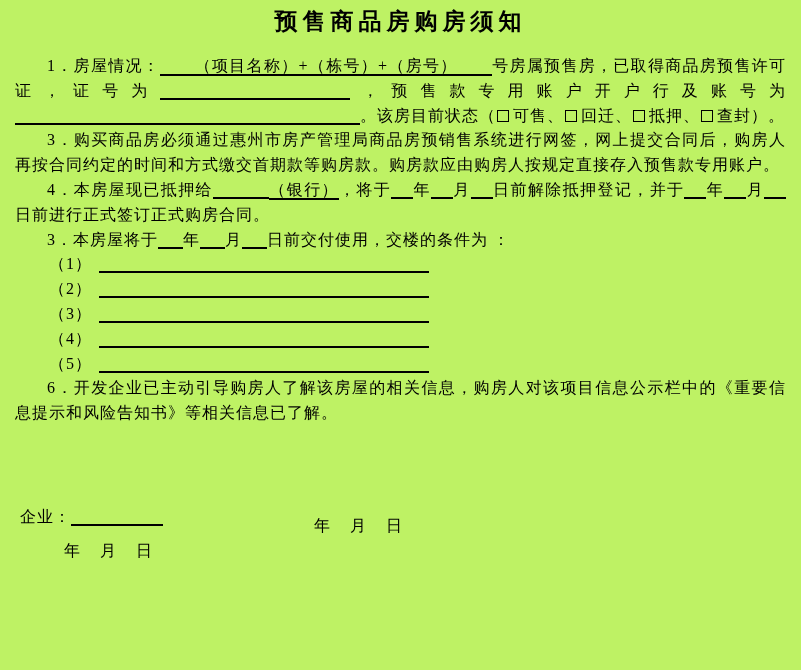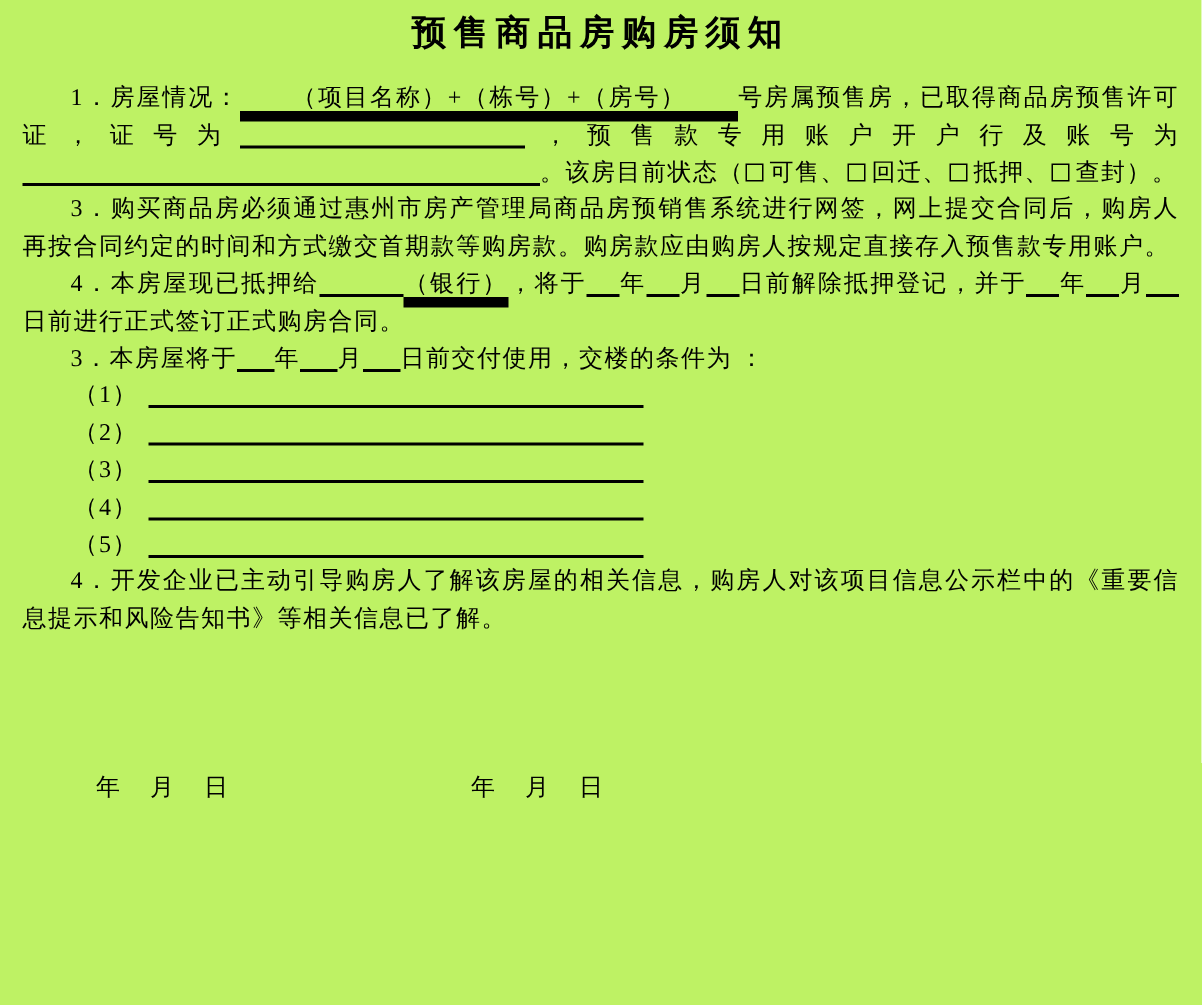--- a/index.html
+++ b/index.html
@@ -24,21 +24,21 @@
     padding: 0 15px;
     font-size: 16px;
     line-height: 24.8px;
     text-align: justify;
     letter-spacing: 1px;
   }
   .para { margin: 0; text-indent: 32px; }
   .para.list-item { text-indent: 34px; text-align: left; }
   .text-run { white-space: pre-wrap; }
   .underlined {
-    border-bottom: 7px solid #000000;
+    border-bottom: 2px solid #000000;
     white-space: pre-wrap;
   }
   .blank {
     display: inline-block;
     height: 14px;
     border-bottom: 2px solid #000000;
     vertical-align: -4px;
   }
   .list-item .blank { margin-left: 7px; }
   .checkbox {
@@ -74,25 +74,28 @@
   <div class="doc-body">
       <p class="para"><span class="text-run">1．房屋情况：</span><span class="underlined">　　（项目名称）+（栋号）+（房号）　　</span><span class="text-run">号房属预售房，已取得商品房预售许可证，证号为</span><span class="blank" style="width: 190px;"></span><span class="text-run">，预售款专用账户开户行及账号为</span><span class="blank" style="width: 345px;"></span><span class="text-run">。该房目前状态（</span><span class="checkbox"></span><span class="text-run">可售、</span><span class="checkbox"></span><span class="text-run">回迁、</span><span class="checkbox"></span><span class="text-run">抵押、</span><span class="checkbox"></span><span class="text-run">查封）。</span></p>
       <p class="para"><span class="text-run">3．购买商品房必须通过惠州市房产管理局商品房预销售系统进行网签，网上提交合同后，购房人再按合同约定的时间和方式缴交首期款等购房款。购房款应由购房人按规定直接存入预售款专用账户。</span></p>
       <p class="para"><span class="text-run">4．本房屋现已抵押给</span><span class="blank" style="width: 56px;"></span><span class="underlined">（银行）</span><span class="text-run">，将于</span><span class="blank" style="width: 22px;"></span><span class="text-run">年</span><span class="blank" style="width: 22px;"></span><span class="text-run">月</span><span class="blank" style="width: 22px;"></span><span class="text-run">日前解除抵押登记，并于</span><span class="blank" style="width: 22px;"></span><span class="text-run">年</span><span class="blank" style="width: 22px;"></span><span class="text-run">月</span><span class="blank" style="width: 22px;"></span><span class="text-run">日前进行正式签订正式购房合同。</span></p>
       <p class="para"><span class="text-run">3．本房屋将于</span><span class="blank" style="width: 25px;"></span><span class="text-run">年</span><span class="blank" style="width: 25px;"></span><span class="text-run">月</span><span class="blank" style="width: 25px;"></span><span class="text-run">日前交付使用，交楼的条件为 ：</span></p>
       <p class="para list-item"><span class="text-run">（1）</span><span class="blank" style="width: 330px;"></span></p>
       <p class="para list-item"><span class="text-run">（2）</span><span class="blank" style="width: 330px;"></span></p>
       <p class="para list-item"><span class="text-run">（3）</span><span class="blank" style="width: 330px;"></span></p>
       <p class="para list-item"><span class="text-run">（4）</span><span class="blank" style="width: 330px;"></span></p>
       <p class="para list-item"><span class="text-run">（5）</span><span class="blank" style="width: 330px;"></span></p>
-      <p class="para"><span class="text-run">4．开发企业已主动引导购房人了解该房屋的相关信息，购房人对该项目信息公示栏中的《重要信息提示和风险告知书》等相关信息已了解。</span></p>
+      <p class="para"><span class="text-run">6．开发企业已主动引导购房人了解该房屋的相关信息，购房人对该项目信息公示栏中的《重要信息提示和风险告知书》等相关信息已了解。</span></p>
     </div>
 
   <div class="footer">
     <div class="sign-col company">
+      <div class="sign-line">
+        <span>企业：</span><span class="blank sign-blank"></span>
+      </div>
       <div class="date-line">年　月　日</div>
     </div>
     <div class="sign-col buyer">
       <div class="date-line">年　月　日</div>
     </div>
   </div>
 
 </div>
 
 </body></html>

